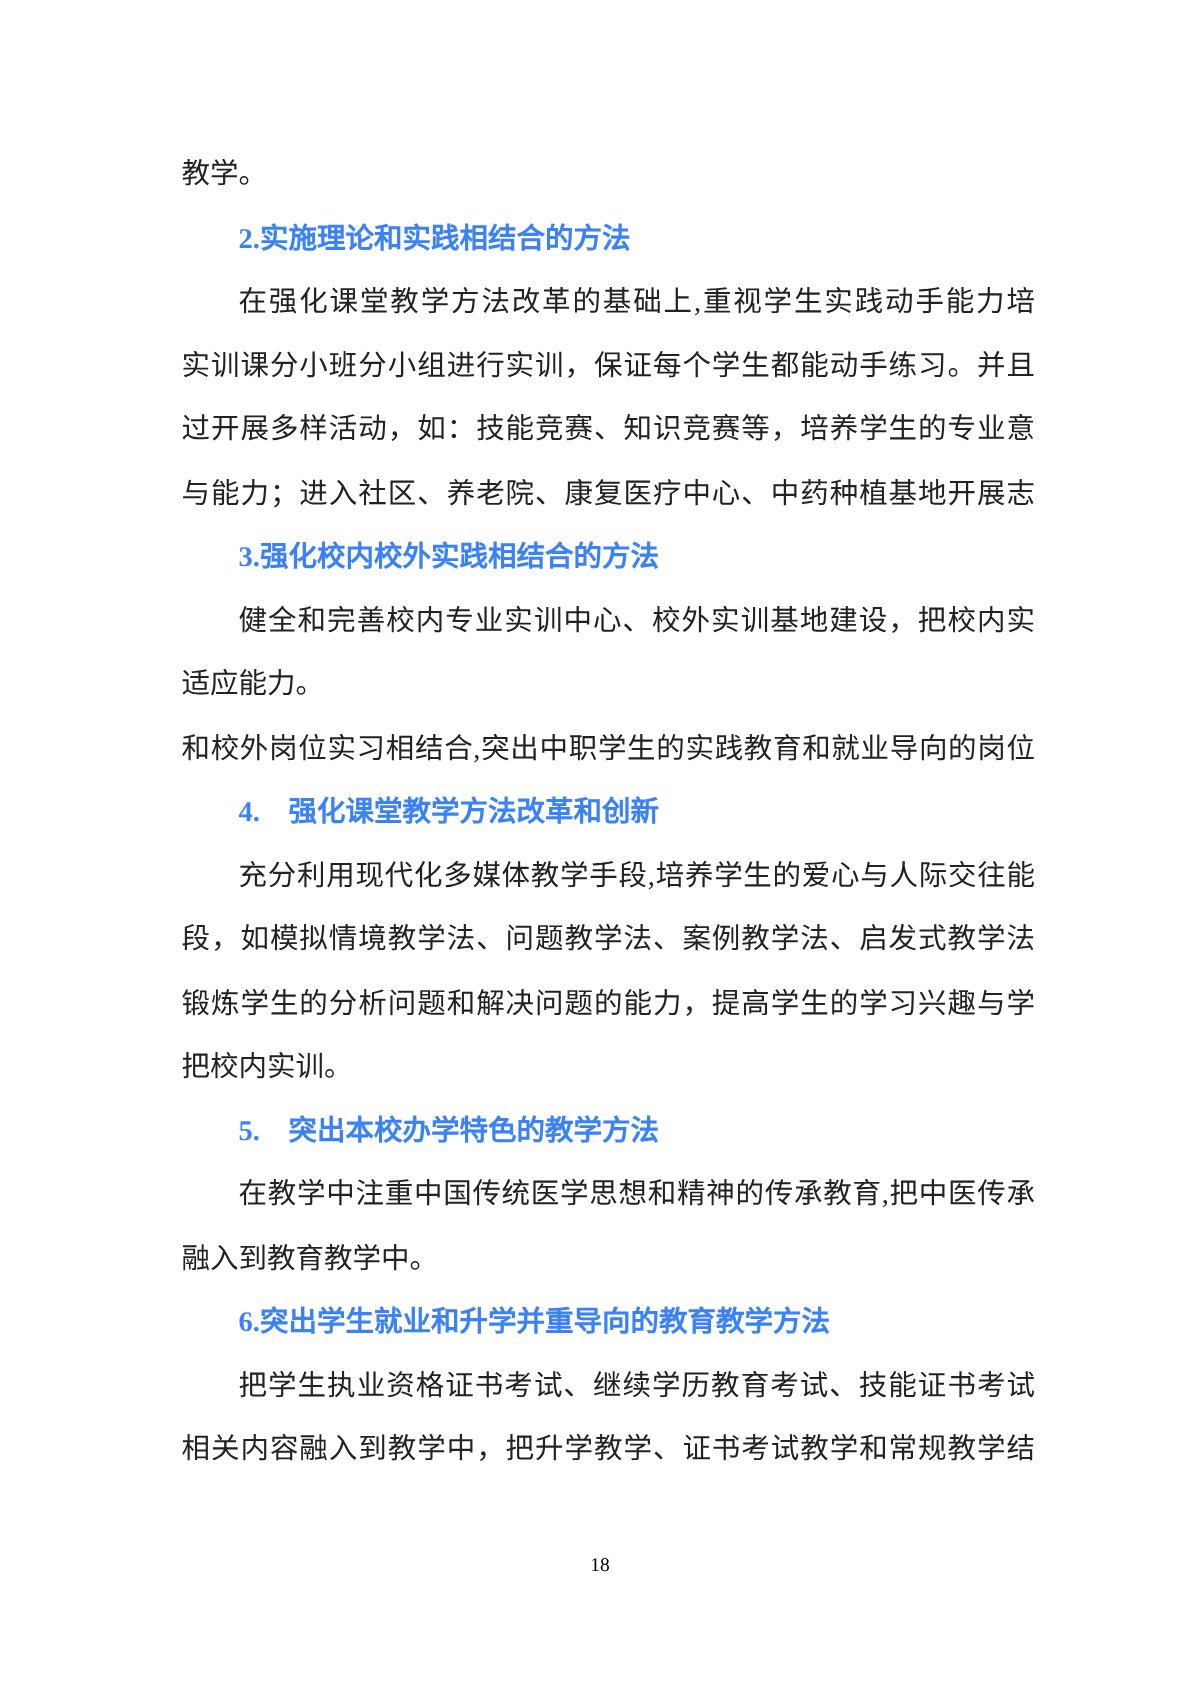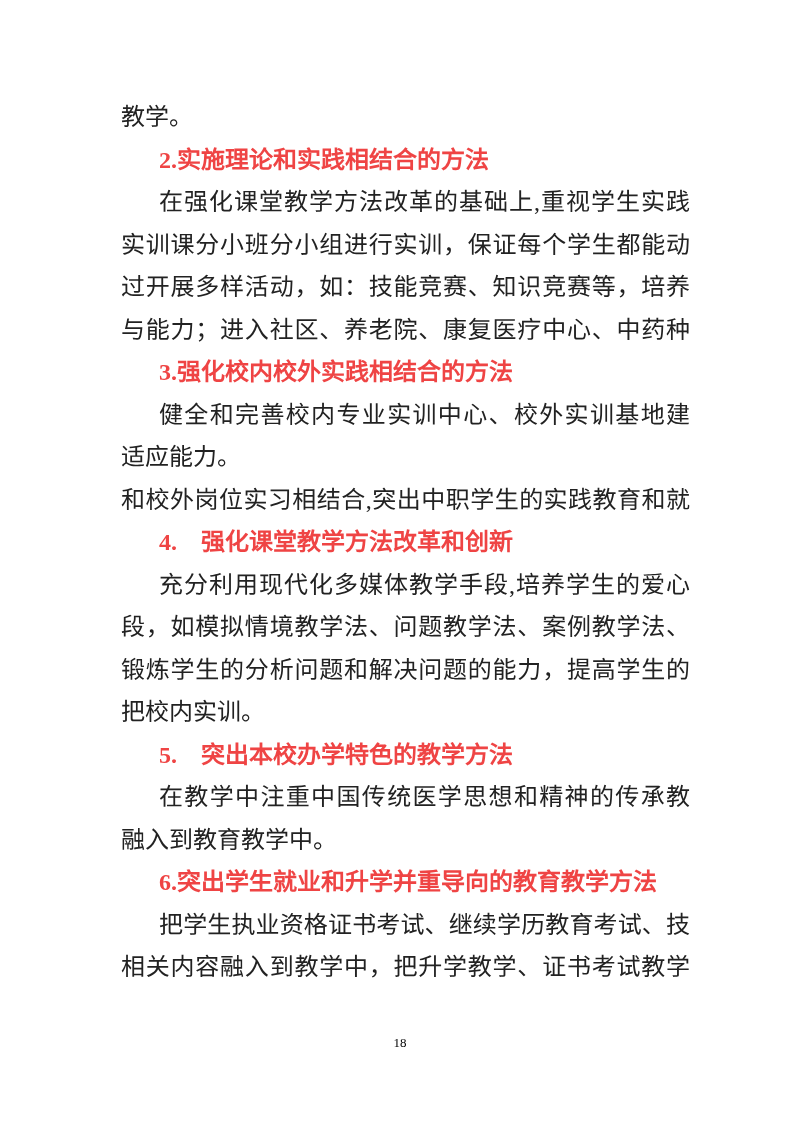--- a/index.html
+++ b/index.html
@@ -18,42 +18,42 @@
   }
   .content {
     position: absolute;
     left: 121px;
     top: 96px;
     width: 569px;
   }
   .line {
     height: 42.5px;
     line-height: 42.5px;
-    font-size: 24px;
+    font-size: 19px;
     white-space: nowrap;
     color: #222222;
     font-family: Liberation Serif, serif;
   }
   .line.j {
     white-space: normal;
     text-align: justify;
     text-align-last: justify;
     text-justify: inter-character;
     overflow: hidden;
   }
   .line.indent {
     padding-left: 38px;
   }
   .line.indent.j {
     padding-left: 0;
     text-indent: 38px;
   }
   .line.heading {
     font-weight: bold;
-    color: #ef4444;
+    color: #3b82f6;
   }
   .page-number {
     position: absolute;
     top: 1030px;
     left: 0;
     width: 100%;
     height: 26px;
     line-height: 26px;
     text-align: center;
     font-size: 13px;

